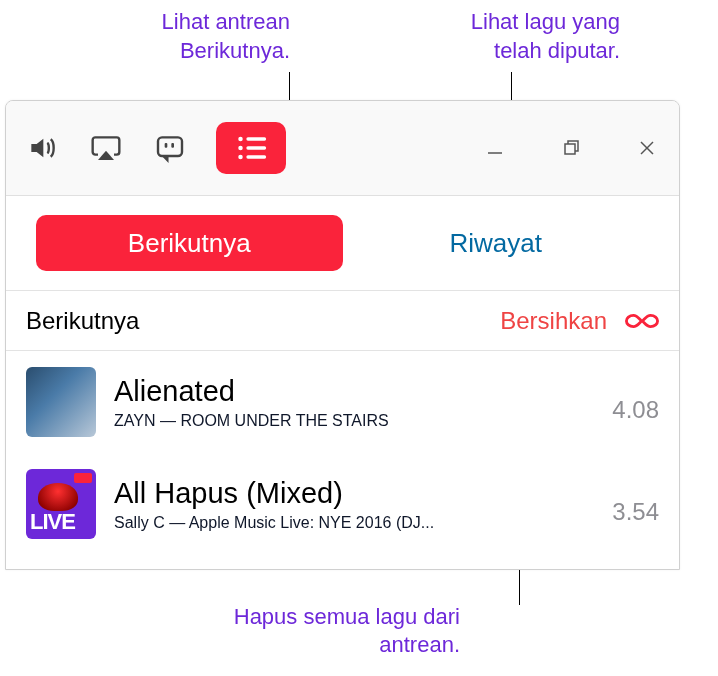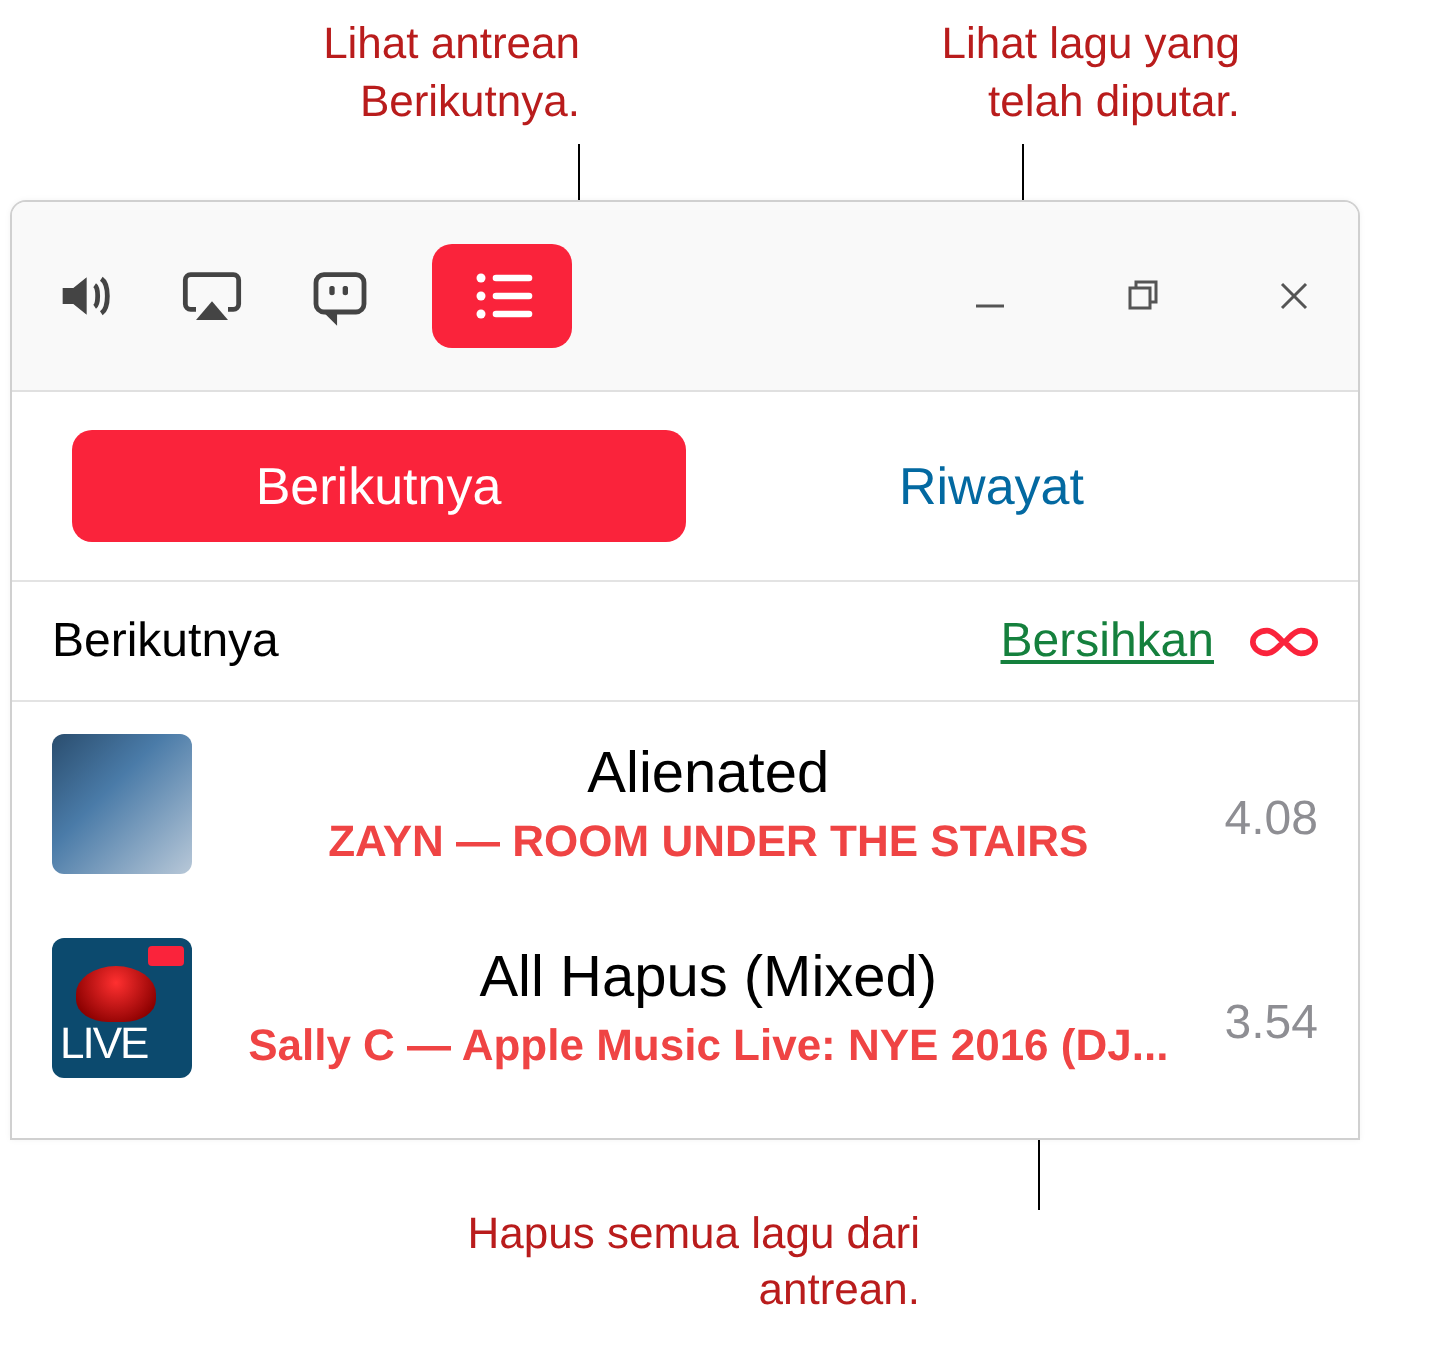--- a/index.html
+++ b/index.html
@@ -10,21 +10,21 @@
     body {
       font-family: -apple-system, BlinkMacSystemFont, "Segoe UI", Helvetica, Arial, sans-serif;
       width: 718px;
       height: 676px;
       position: relative;
       background: #fff;
     }
     .annotation {
       position: absolute;
       font-size: 22px;
-      color: #b91c1c;
+      color: #6d28d9;
       line-height: 1.3;
       text-align: right;
     }
     .annotation.top-left {
       top: 8px;
       left: 90px;
       width: 200px;
     }
     .annotation.top-right {
       top: 8px;
@@ -49,21 +49,20 @@
       position: absolute;
       top: 100px;
       left: 5px;
       width: 675px;
       height: 470px;
       border: 1px solid #d0d0d0;
       border-radius: 8px 8px 0 0;
       background: #fff;
       overflow: hidden;
       box-shadow: 0 0 3px rgba(0,0,0,0.05);
-      text-align: center;
     }
 
     .toolbar {
       display: flex;
       align-items: center;
       height: 95px;
       padding: 0 18px;
       gap: 28px;
       background: #f9f9f9;
       border-bottom: 1px solid #e0e0e0;
@@ -134,24 +133,23 @@
       align-items: center;
       height: 60px;
       padding: 0 20px 0 20px;
       border-bottom: 1px solid #e3e3e3;
       font-size: 24px;
     }
     .section-title {
       color: #000;
     }
     .clear-btn {
-      color: #15803d;
+      color: #ef4444;
       cursor: pointer;
       margin-right: 18px;
-      text-decoration: underline;
     }
     .infinity-icon {
       color: #fa233b;
       cursor: pointer;
       width: 34px;
       height: 34px;
       display: flex;
       align-items: center;
       justify-content: center;
     }
@@ -175,24 +173,24 @@
       display: flex;
       align-items: center;
       justify-content: center;
       overflow: hidden;
     }
     .album-art.art1 {
       background: linear-gradient(135deg, #2a4d6e 0%, #4a7ba8 40%, #b8c8d8 100%);
       position: relative;
     }
     .album-art.art2 {
-      background: #0c4a6e;
+      background: #6d28d9;
       position: relative;
       color: #fff;
-      font-weight: 400;
+      font-weight: 700;
       font-size: 18px;
       letter-spacing: -1px;
     }
     .art2-live {
       position: absolute;
       bottom: 6px;
       left: 4px;
       font-size: 22px;
       line-height: 1;
     }
@@ -221,26 +219,25 @@
     }
     .track-title {
       font-size: 29px;
       color: #000;
       margin-bottom: 4px;
       white-space: nowrap;
       overflow: hidden;
       text-overflow: ellipsis;
     }
     .track-artist {
-      font-size: 22px;
-      color: #ef4444;
+      font-size: 16px;
+      color: #0f172a;
       white-space: nowrap;
       overflow: hidden;
       text-overflow: ellipsis;
-      font-weight: bold;
     }
     .track-duration {
       font-size: 24px;
       color: #8e8e93;
       flex-shrink: 0;
       margin-top: 16px;
     }
   </style>
 </head>
 <body>

